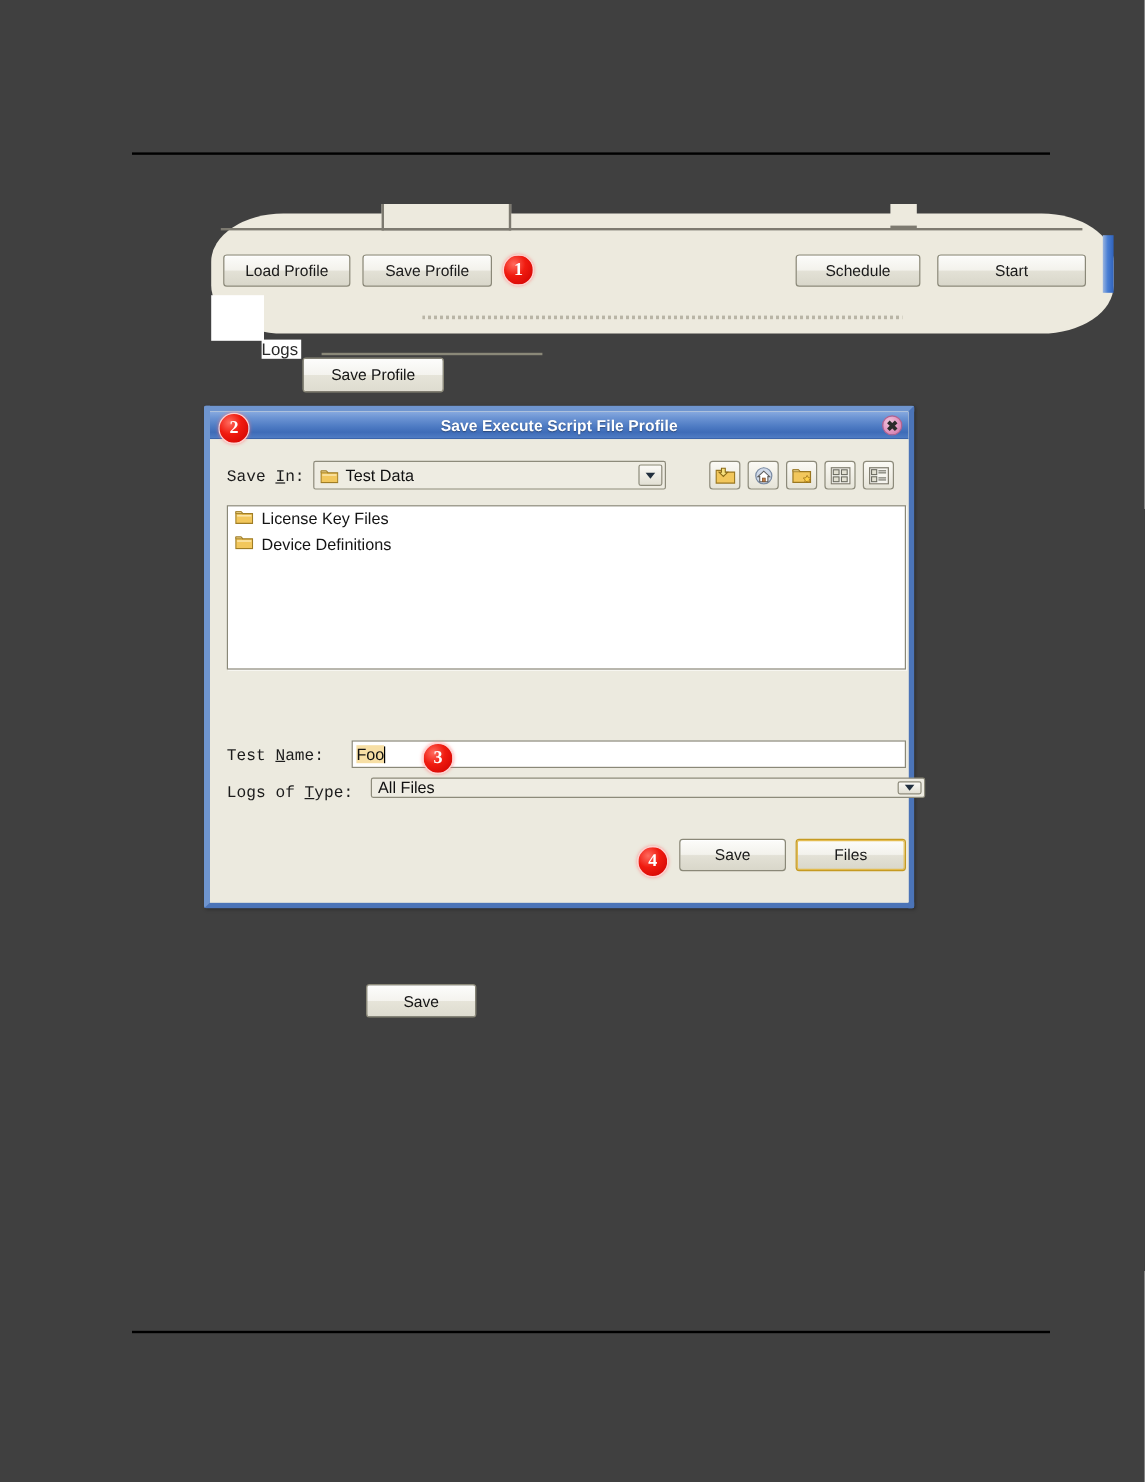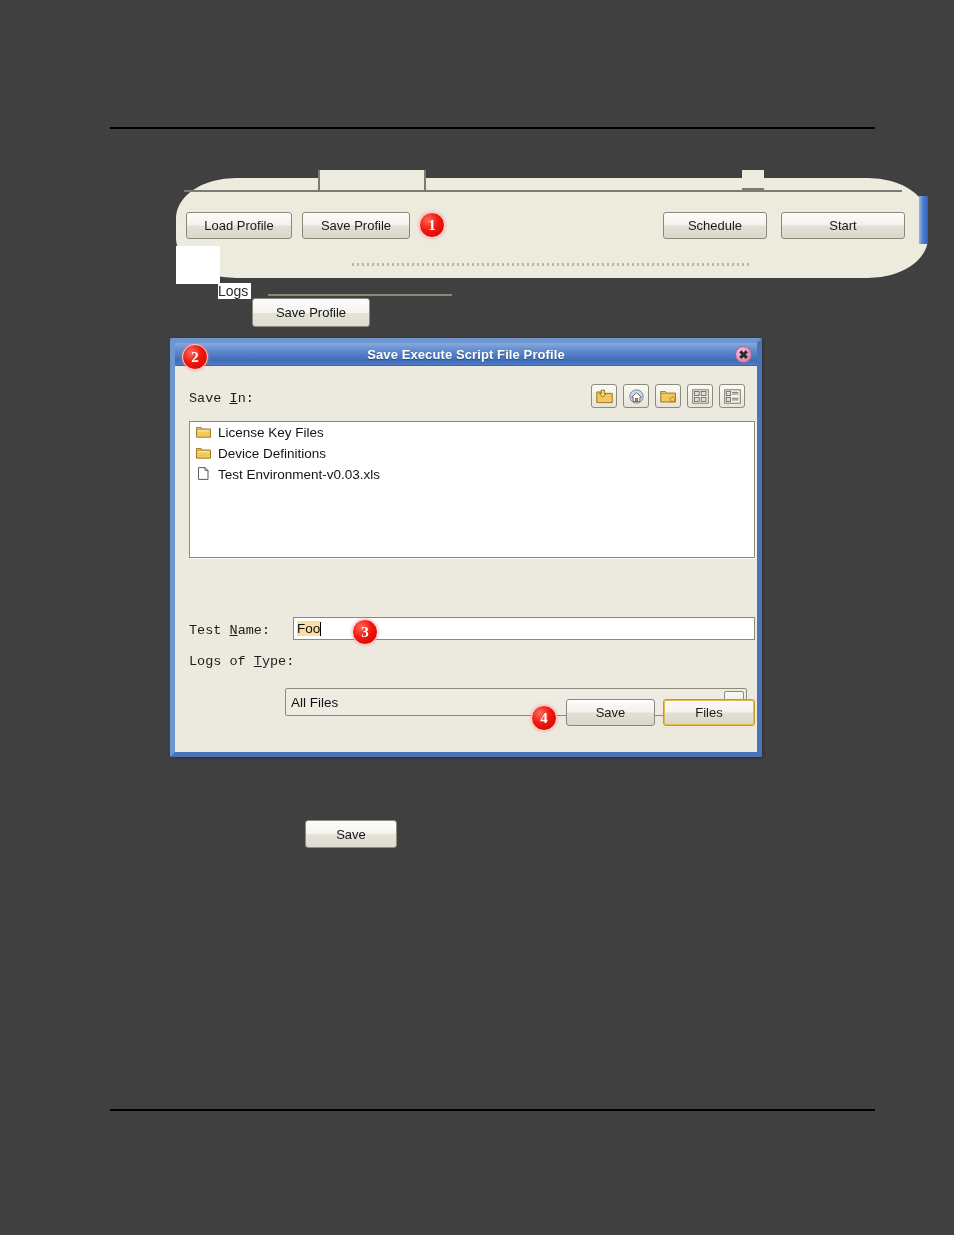--- a/index.html
+++ b/index.html
@@ -250,20 +250,33 @@
       <span class="dlg-title">Save Execute Script File Profile</span>
       <div class="dlg-close">✖</div>
     </div>
 
     <div class="dlg-body">
 
       <div class="row-label" style="left:14px; top:25px;">
         <span>Save </span><u>I</u><span>n:</span>
       </div>
 
+      <div class="combo" style="left:86px; top:18px; width:294px; height:24px;">
+        <span style="display:inline-flex;margin-right:6px;">
+          <svg width="15" height="13" viewBox="0 0 15 13">
+            <path d="M0.5 2.5 L5 2.5 L6.3 4 L14.5 4 L14.5 12.2 L0.5 12.2 Z" fill="#f2c75c" stroke="#a07d25" stroke-width="1"></path>
+            <path d="M0.5 2.5 L5 2.5 L6.3 4 L0.5 4 Z" fill="#fbe5a3" stroke="#a07d25" stroke-width="0.8"></path>
+            <rect x="1.6" y="5.3" width="11.8" height="1.1" fill="#fff5d2" opacity=".8"></rect>
+          </svg>
+        </span>
+        <span>Test Data</span>
+        <span class="arrow-btn">
+          <i class="arrow-dn"></i>
+        </span>
+      </div>
 
       <div class="icon-btn" style="left:416px; top:18px;">
         <svg width="17" height="15" viewBox="0 0 17 15">
           <path d="M0.8 3 L5.5 3 L6.8 4.4 L16.2 4.4 L16.2 13.6 L0.8 13.6 Z" fill="#f2c75c" stroke="#9a7720" stroke-width="1"></path>
           <path d="M5.2 1.2 L8.4 1.2 L8.4 4.6 L10.3 4.6 L6.8 8 L3.3 4.6 L5.2 4.6 Z" fill="#f6e07e" stroke="#8a6a16" stroke-width="0.9"></path>
         </svg>
       </div>
       <div class="icon-btn" style="left:448px; top:18px;">
         <svg width="17" height="15" viewBox="0 0 17 15">
           <circle cx="8.5" cy="7.5" r="6.7" fill="#cfd9e8" stroke="#7a8ba3" stroke-width="1"></circle>
@@ -316,43 +329,34 @@
           <span>
             <svg width="15" height="13" viewBox="0 0 15 13">
               <path d="M0.5 2.5 L5 2.5 L6.3 4 L14.5 4 L14.5 12.2 L0.5 12.2 Z" fill="#f2c75c" stroke="#a07d25" stroke-width="1"></path>
               <path d="M0.5 2.5 L5 2.5 L6.3 4 L0.5 4 Z" fill="#fbe5a3" stroke="#a07d25" stroke-width="0.8"></path>
               <rect x="1.6" y="5.3" width="11.8" height="1.1" fill="#fff5d2" opacity=".8"></rect>
             </svg>
           </span>
           <span class="lbl">Device Definitions</span>
         </div>
 
-        <div class="file-item">
-          <span>
-            <svg width="15" height="13" viewBox="0 0 15 13">
-              <path d="M2.5 0.6 L9 0.6 L12 3.6 L12 12.4 L2.5 12.4 Z" fill="#ffffff" stroke="#5a5a5a" stroke-width="1"></path>
-              <path d="M9 0.6 L9 3.6 L12 3.6 Z" fill="#e3e3e3" stroke="#5a5a5a" stroke-width="0.8"></path>
-            </svg>
-          </span>
-          <span class="lbl">Test Environment-v0.03.xls</span>
-        </div>
       </div>
 
       <div class="row-label" style="left:14px; top:257px;">
         <span>Test </span><u>N</u><span>ame:</span>
       </div>
       <div class="text-field" style="left:118px; top:251px; width:462px; height:23px;">
         <span class="sel-text">Foo</span>
           <i class="caret"></i>
       </div>
 
       <div class="row-label" style="left:14px; top:288px;">
         <span>Logs of </span><u>T</u><span>ype:</span>
       </div>
-      <div class="combo" style="left:110px; top:282px; width:462px; height:28px;margin-top:40px;">
+      <div class="combo" style="left:134px; top:282px; width:462px; height:17px;">
         <span>All Files</span>
         <span class="arrow-btn">
           <i class="arrow-dn"></i>
         </span>
       </div>
 
       <div class="btn" style="left:391px; top:333px; width:89px; height:27px;">
         <span>Save</span>
       </div>
       <div class="btn focus" style="left:488px; top:333px; width:92px; height:27px;">

